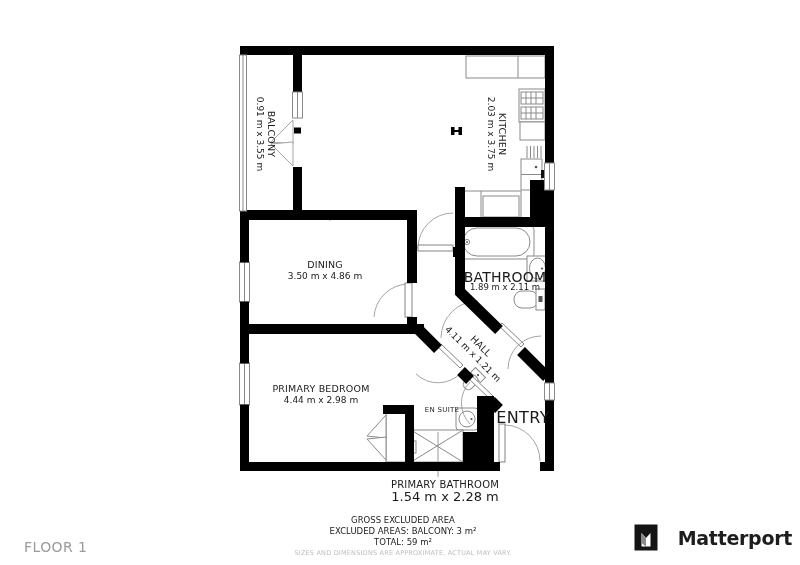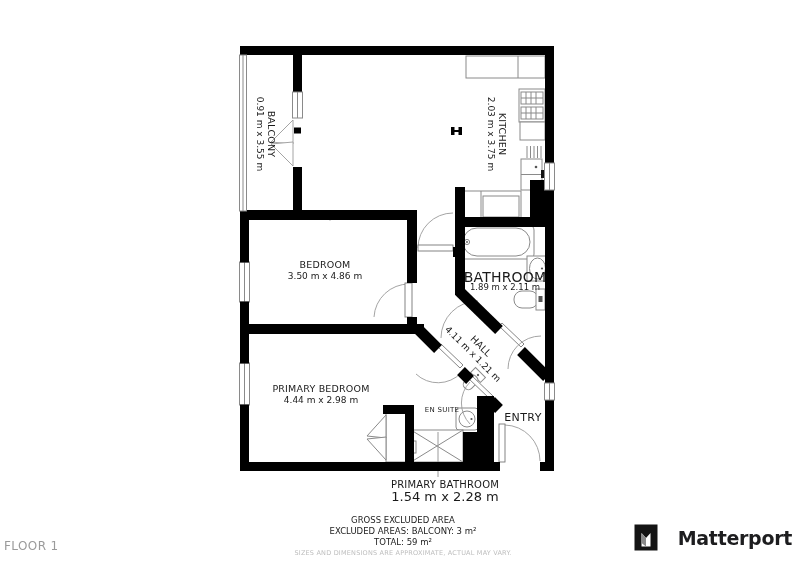--- a/index.html
+++ b/index.html
@@ -5,28 +5,28 @@
   html,body{margin:0;padding:0;background:#fff;}
   .stage{position:relative;width:800px;height:565px;background:#ffffff;overflow:hidden;
          font-family:"DejaVu Sans","Liberation Sans",sans-serif;color:#1a1a1a;}
   .plan-svg{position:absolute;left:0;top:0;}
   .label{position:absolute;text-align:center;white-space:nowrap;transform:translate(-50%,-50%);}
   .label .rname{font-size:9.5px;line-height:11.5px;letter-spacing:.2px;}
   .label .rdims{font-size:9px;line-height:11px;}
   .rot90{transform:translate(-50%,-50%) rotate(90deg);}
   .rot45{transform:translate(-50%,-50%) rotate(45deg);}
   .tiny .rname{font-size:7px;letter-spacing:.3px;margin-left:10px;}
-  .entry-label{font-size:11px;letter-spacing:.4px;text-align:center;}
+  .entry-label{font-size:16px;letter-spacing:.4px;text-align:center;}
   .outside-label .rname{font-size:10px;line-height:12px;}
   .outside-label .rdims{font-size:13px;line-height:12px;}
   .footer{position:absolute;left:403px;top:515px;transform:translateX(-50%);
           text-align:center;}
   .footer .f1{font-size:8.5px;line-height:11px;color:#222;}
   .footer .disclaimer{font-size:6.5px;line-height:10px;color:#bdbdbd;letter-spacing:.2px;text-align:center;}
-  .floor-label{position:absolute;left:4px;top:539px;font-size:12px;color:#9a9a9a;letter-spacing:.4px;}
+  .floor-label{position:absolute;left:24px;top:539px;font-size:14px;color:#9a9a9a;letter-spacing:.4px;}
   .brand{position:absolute;right:8px;top:524px;display:flex;align-items:center;}
   .brand-text{font-size:19px;font-weight:700;color:#1d1d1f;letter-spacing:-.3px;margin-left:20px;}
 </style>
 </head>
 <body>
 
 <div class="stage">
 
   <svg class="plan-svg" width="800" height="565" viewBox="0 0 800 565">
     <g stroke-linecap="butt">
@@ -260,21 +260,21 @@
     <div class="rdims">0.91 m x 3.55 m</div>
   </div>
 
 
   <div class="label rot90" style="left:497px;top:134px;">
     <div class="rname">KITCHEN</div>
     <div class="rdims">2.03 m x 3.75 m</div>
   </div>
 
   <div class="label" style="left:325px;top:270px;">
-    <div class="rname">BEDROOM</div>
+    <div class="rname">DINING</div>
     <div class="rdims">3.50 m x 4.86 m</div>
   </div>
 
   <div class="label" style="left:505px;top:282px;">
     <div class="rname" style="font-size:14px;line-height:10px;">BATHROOM</div>
     <div class="rdims" style="font-size:8.5px;line-height:10px;">1.89 m x 2.11 m</div>
   </div>
 
   <div class="label rot45" style="left:477px;top:350px;">
     <div class="rname">HALL</div>

